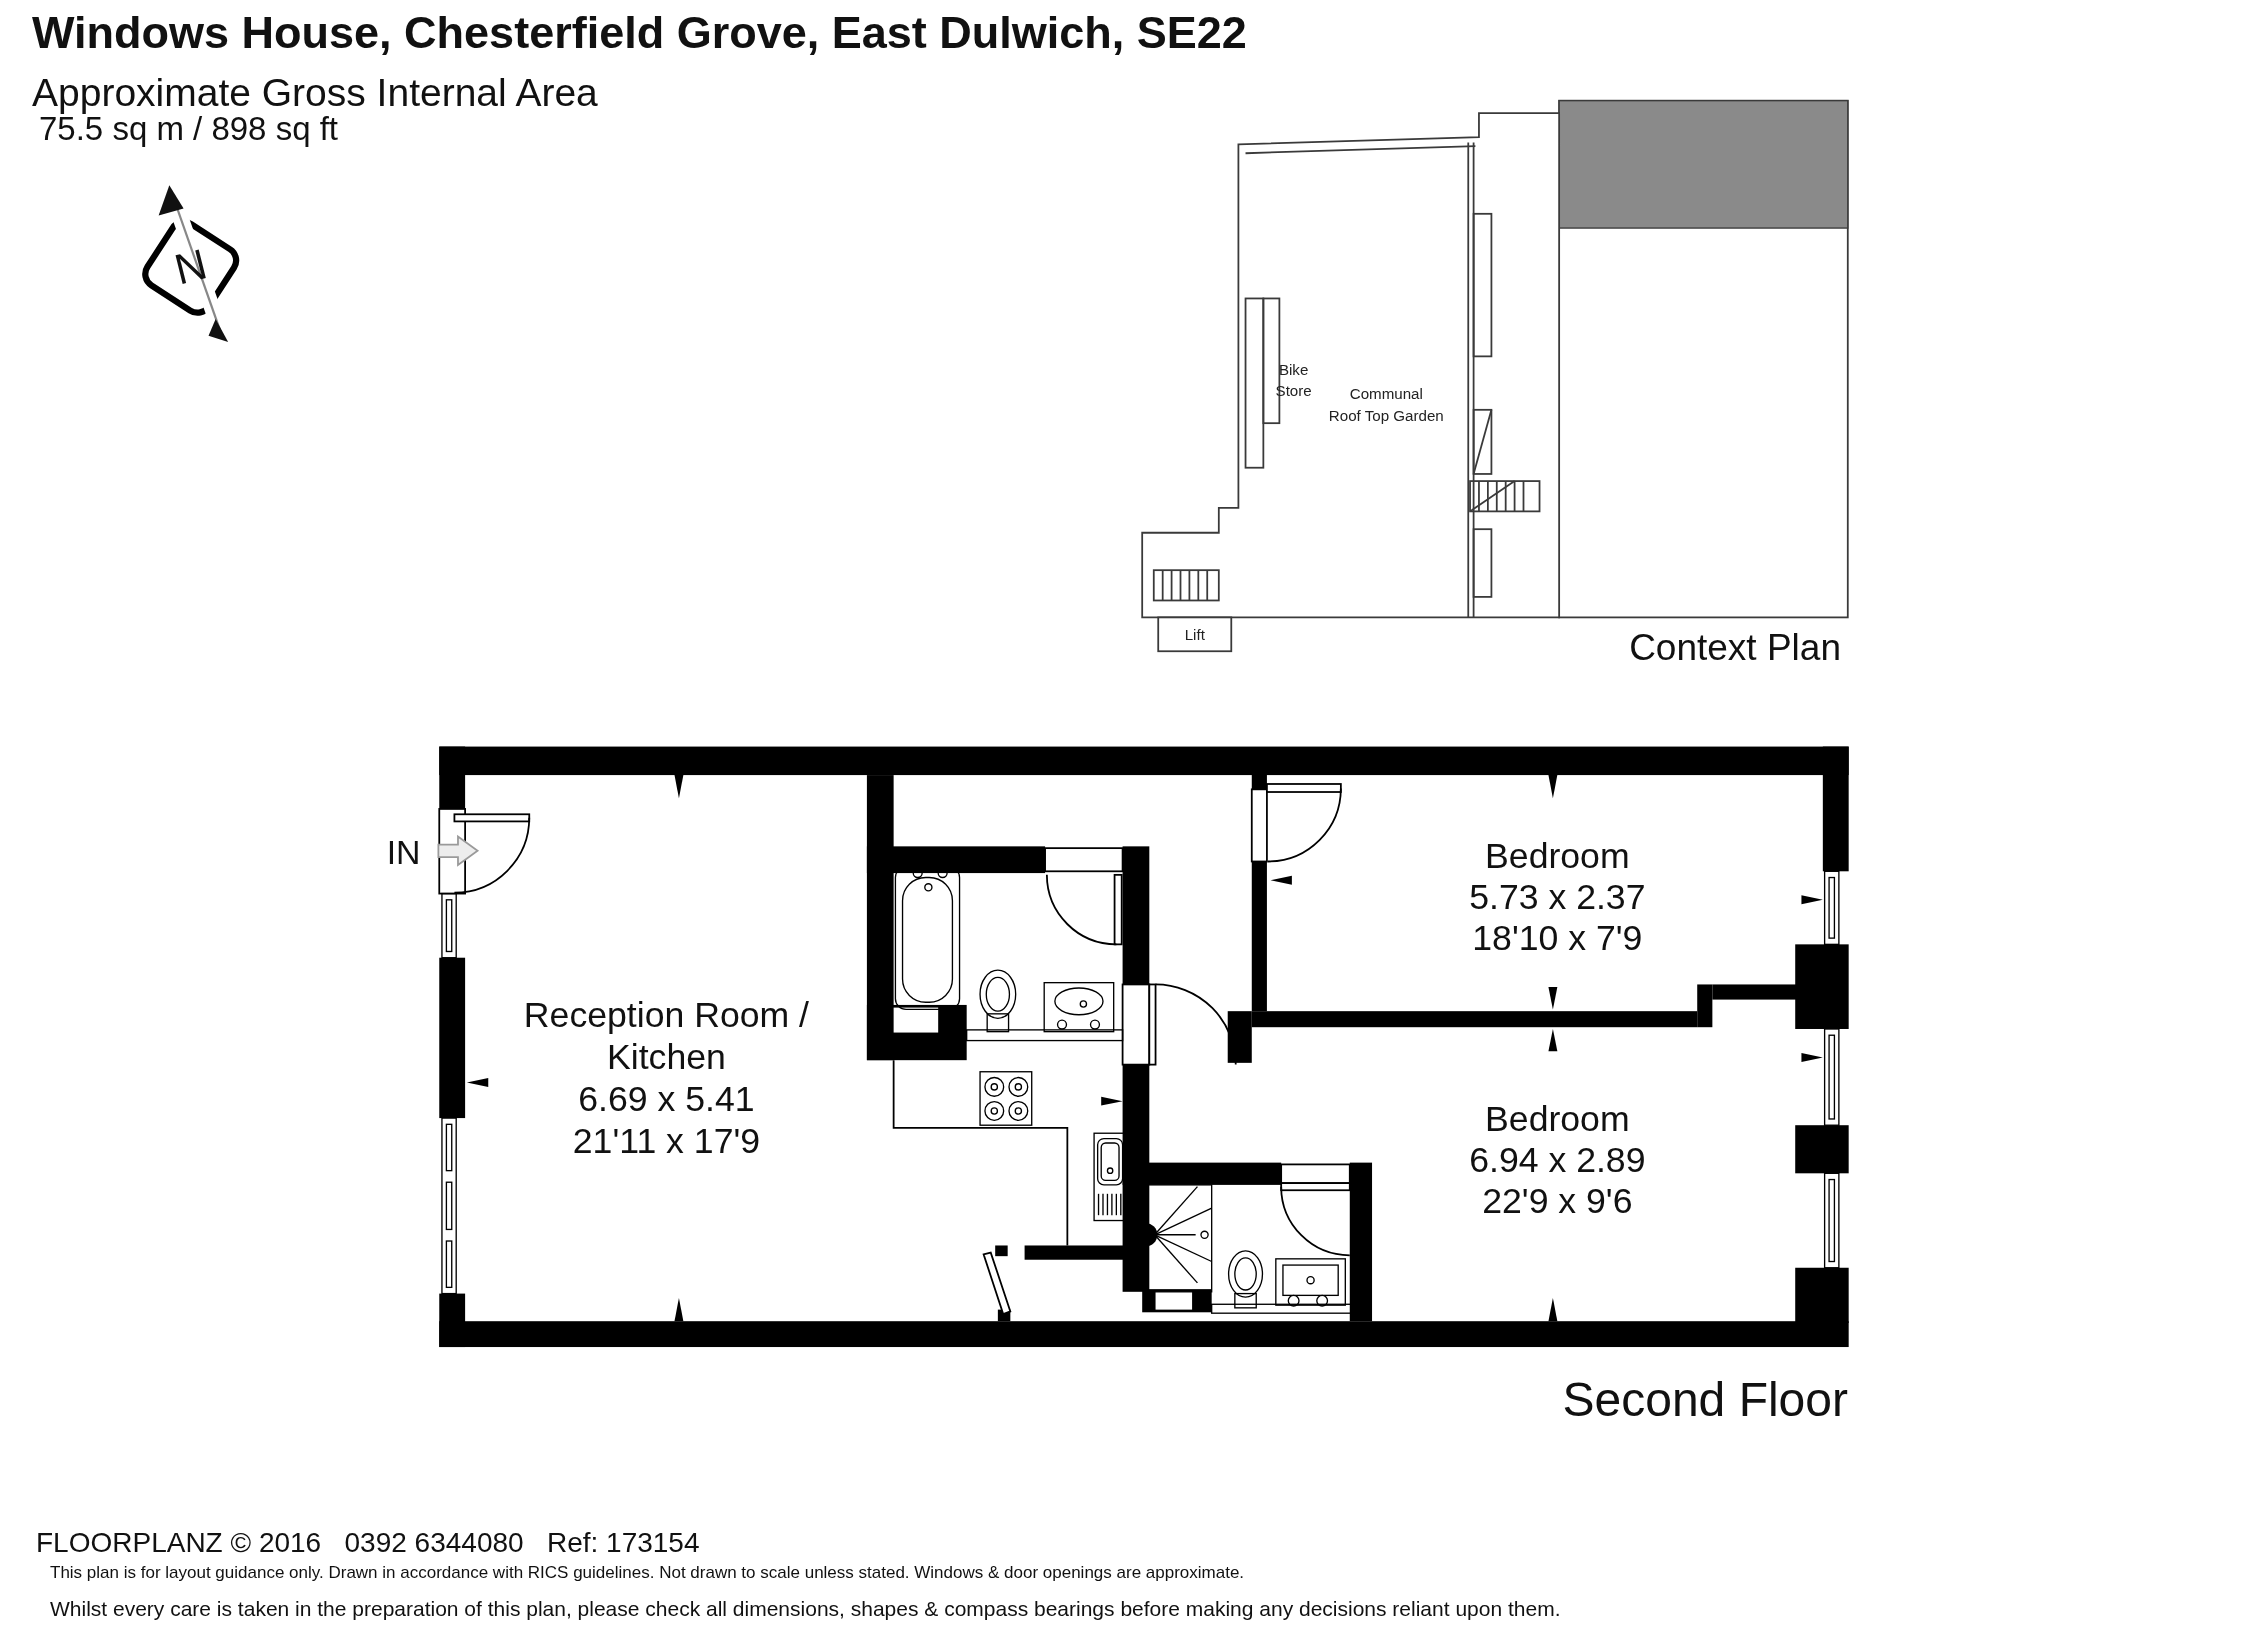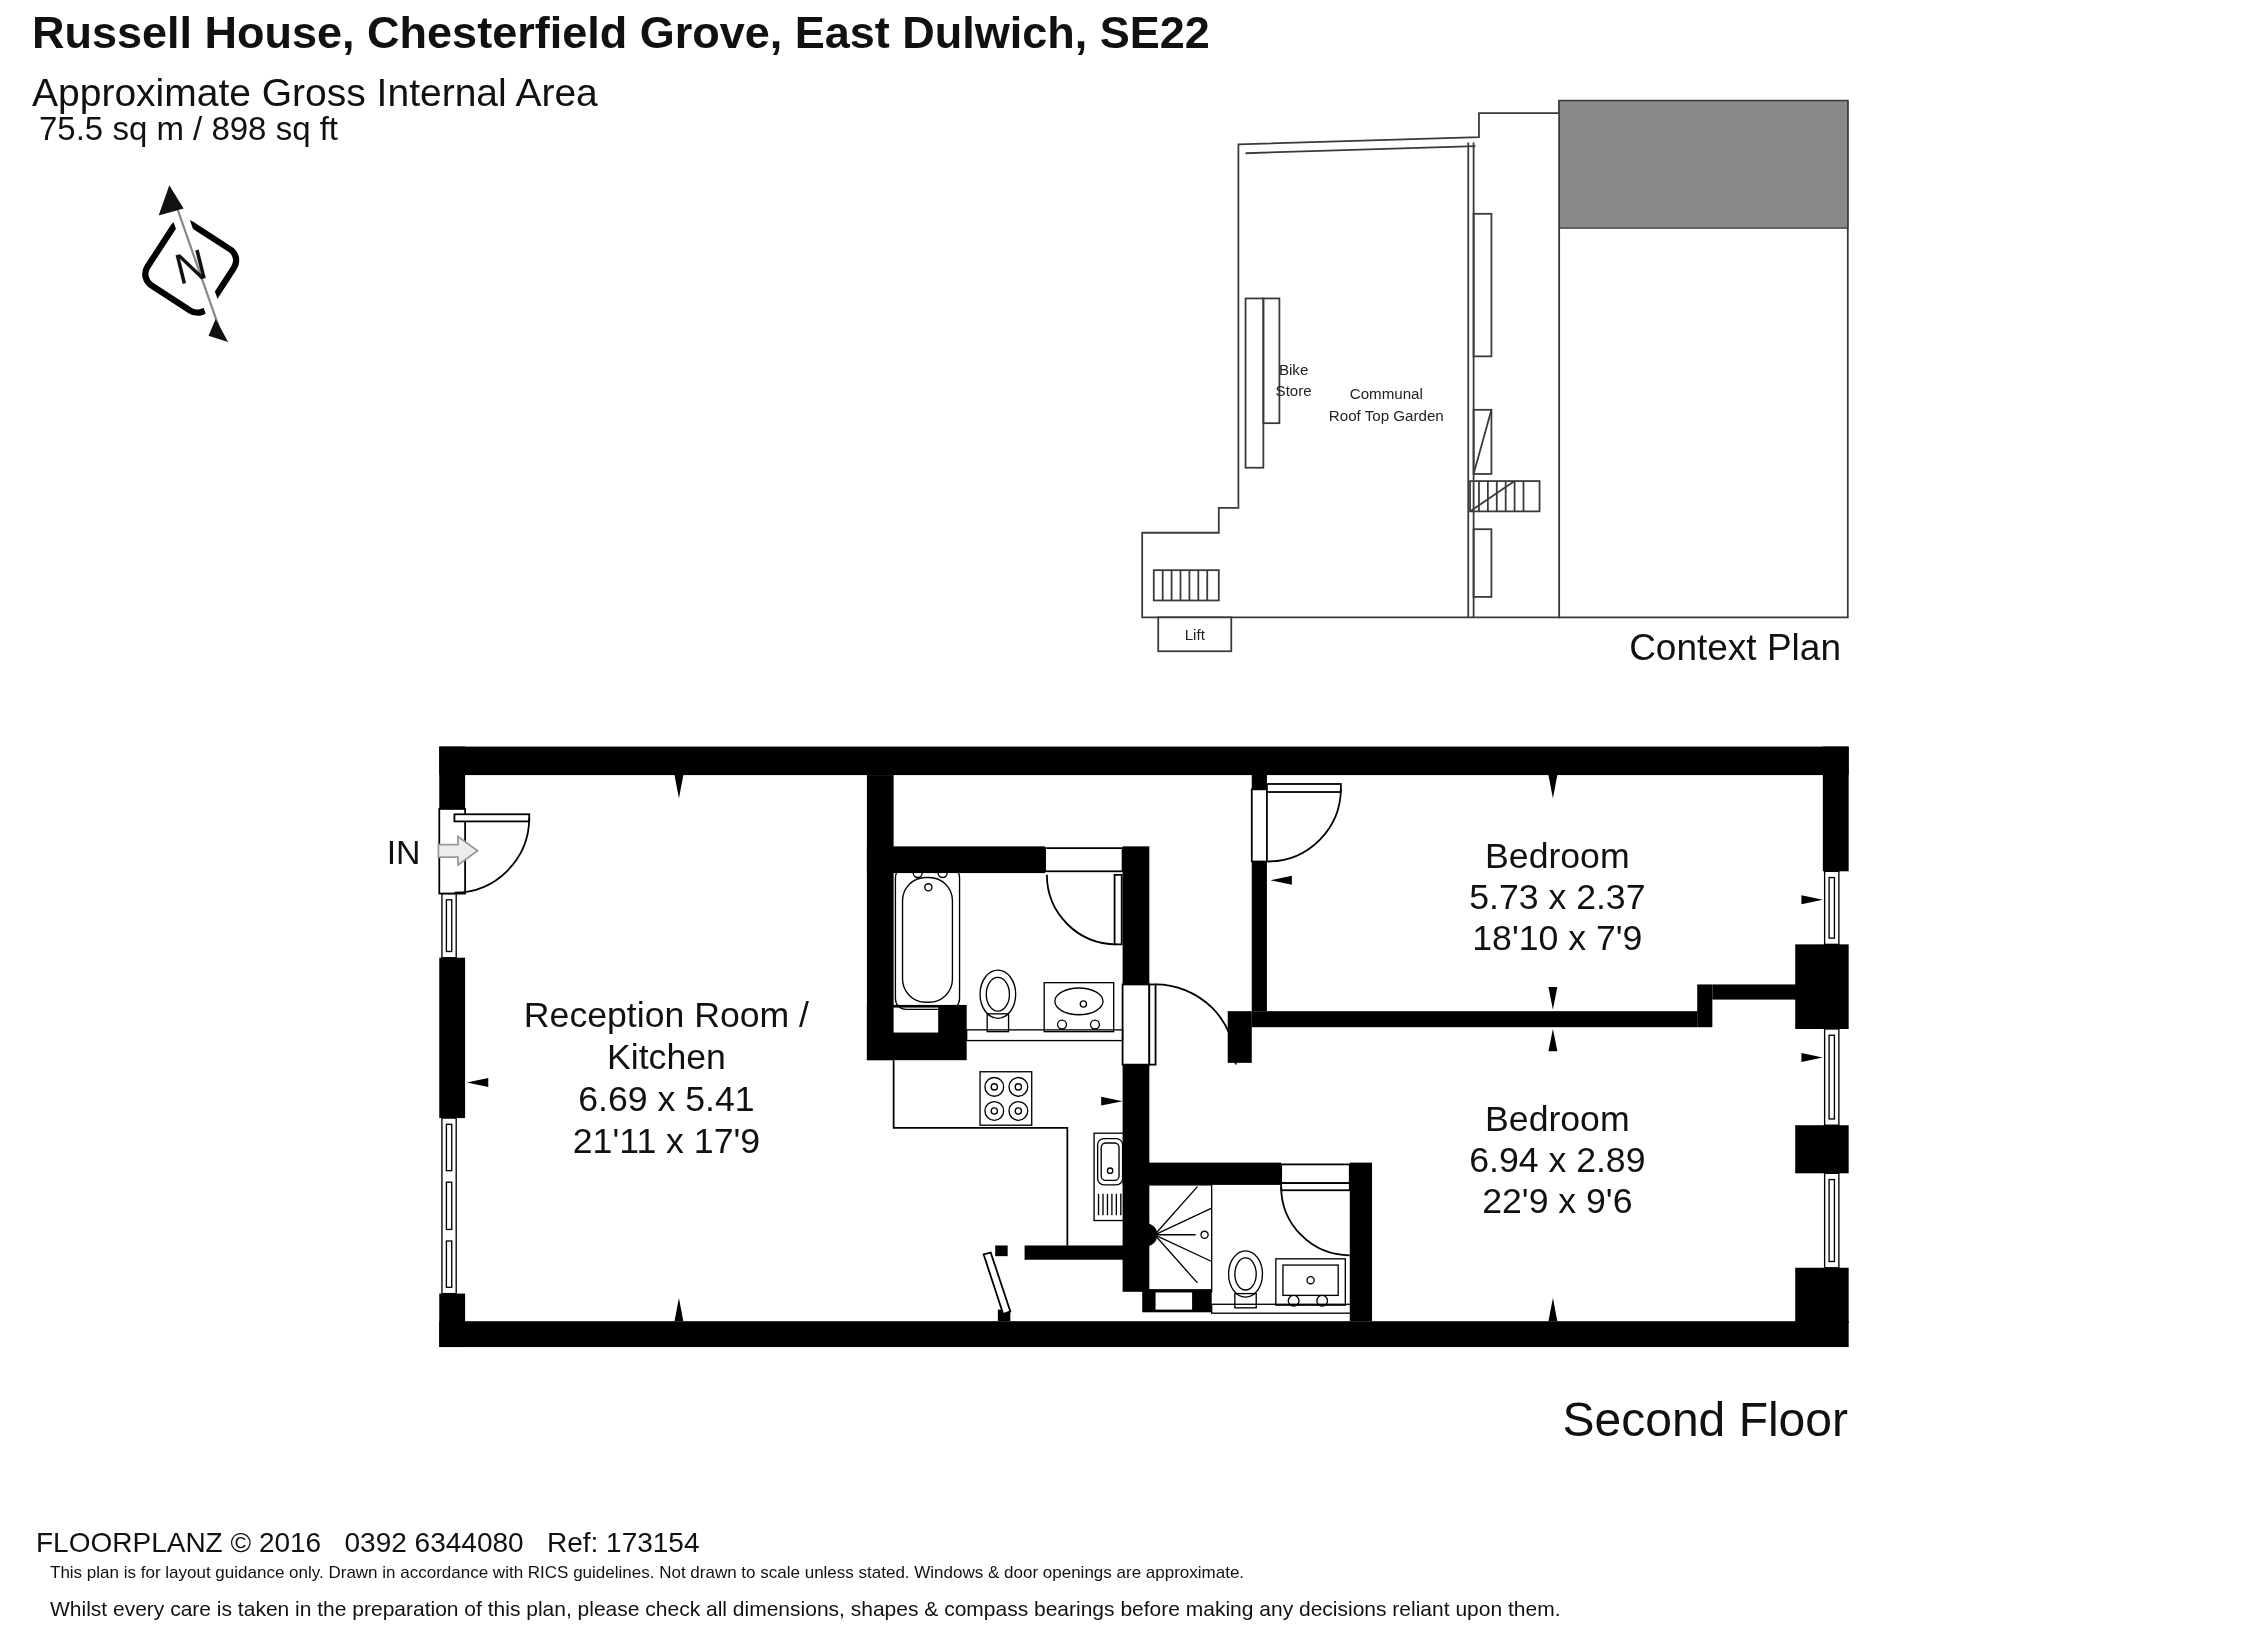--- a/index.html
+++ b/index.html
@@ -3,40 +3,40 @@
 <meta charset="utf-8">
 <style>
   html,body{margin:0;padding:0;background:#fff;}
   body{width:2263px;height:1625px;position:relative;overflow:hidden;
        font-family:"Liberation Sans",sans-serif;color:#111;}
   .abs{position:absolute;}
   #title{left:32px;top:7.1px;font-size:45px;font-weight:bold;letter-spacing:0px;}
   #subtitle{left:32px;top:71px;font-size:39px;}
   #area{left:39px;top:110px;font-size:33px;}
   #context-caption{right:422px;top:627px;font-size:37px;}
-  #floor-caption{right:415px;top:1372px;font-size:48px;margin-top:20px;}
+  #floor-caption{right:415px;top:1372px;font-size:48px;}
   #footer-copyright{left:36px;top:1527px;font-size:28px;white-space:pre;}
   #footer-d1{left:50px;top:1563px;font-size:17px;}
   #footer-d2{left:50px;top:1597px;font-size:21px;}
   svg text{font-family:"Liberation Sans",sans-serif;fill:#111;}
   .room-label{font-size:40px;text-anchor:middle;}
   .tiny-label{font-size:17px;text-anchor:middle;fill:#222;}
   .in-label{font-size:38px;}
   .wall{fill:#000;stroke:none;}
   .thin{fill:none;stroke:#000;stroke-width:2;}
   .thin15{fill:none;stroke:#000;stroke-width:1.5;}
   .thinw{fill:#fff;stroke:#000;stroke-width:2;}
   .ctx{fill:none;stroke:#3a3a3a;stroke-width:2;}
   .ctxw{fill:#fff;stroke:#3a3a3a;stroke-width:2;}
   .tick{fill:#000;stroke:none;}
 </style>
 </head>
 <body>
 
-<div class="abs" id="title">Russell House, Chesterfield Grove, East Dulwich, SE22</div>
+<div class="abs" id="title">Windows House, Chesterfield Grove, East Dulwich, SE22</div>
 <div class="abs" id="subtitle">Approximate Gross Internal Area</div>
 <div class="abs" id="area">75.5 sq m / 898 sq ft</div>
 <div class="abs" id="context-caption">Context Plan</div>
 <div class="abs" id="floor-caption">Second Floor</div>
 <div class="abs" id="footer-copyright">FLOORPLANZ © 2016   0392 6344080   Ref: 173154</div>
 <div class="abs" id="footer-d1">This plan is for layout guidance only. Drawn in accordance with RICS guidelines. Not drawn to scale unless stated. Windows &amp; door openings are approximate.</div>
 <div class="abs" id="footer-d2">Whilst every care is taken in the preparation of this plan, please check all dimensions, shapes &amp; compass bearings before making any decisions reliant upon them.</div>
 
 <svg class="abs" style="left:0;top:0" width="2263" height="1625" viewBox="0 0 2540 1824">
 

